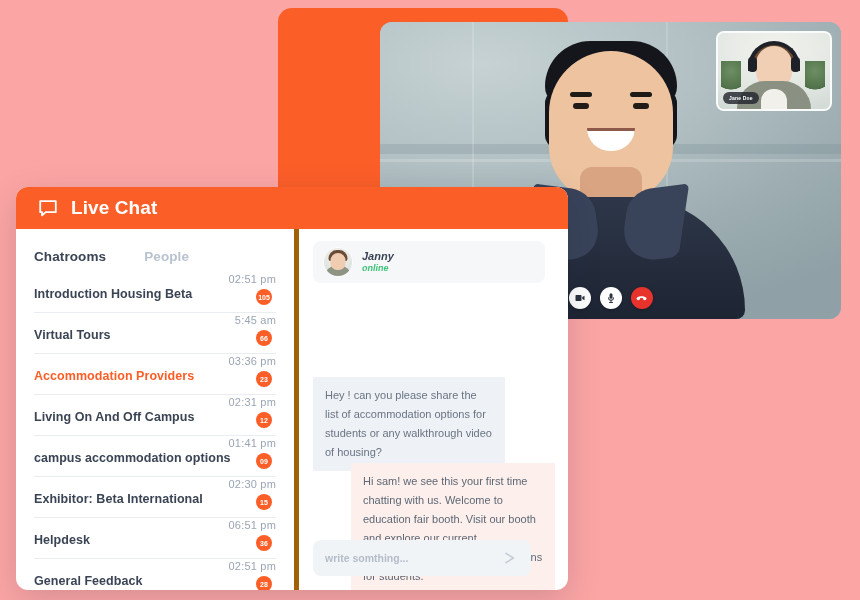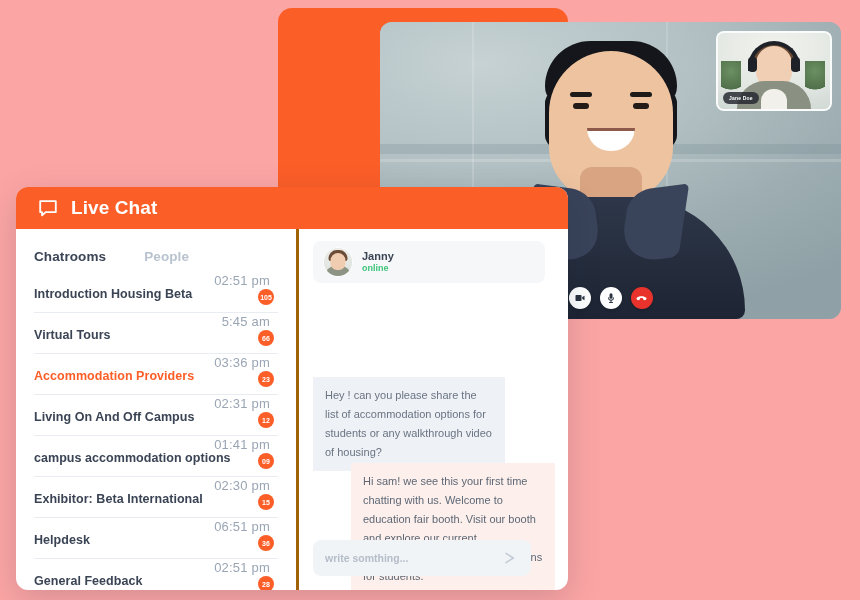--- a/index.html
+++ b/index.html
@@ -356,21 +356,21 @@
   .chat-body {
     display: flex;
     height: 361px;
   }
 
   
   .sidebar {
     width: 283px;
     box-sizing: border-box;
     padding: 0 18px 0 18px;
-    border-right: 3px solid #a16207;
+    border-right: 5px solid #a16207;
     overflow: hidden;
   }
   .tabs {
     display: flex;
     align-items: center;
     gap: 38px;
     padding: 20px 0 8px 0;
   }
   .tab {
     font-size: 13.5px;
@@ -393,23 +393,23 @@
     top: 15px;
     font-size: 12.5px;
     font-weight: 700;
     color: #3a4454;
     letter-spacing: .05px;
     white-space: nowrap;
   }
   .room.active .room-name { color: #FC5E28; text-align: right; }
   .room-time {
     position: absolute;
-    right: 8px;
+    right: 0;
     top: 1px;
-    font-size: 13px;
+    font-size: 11px;
     color: #9aa5b4;
     letter-spacing: .2px;
     white-space: nowrap;
   }
   .room-badge {
     position: absolute;
     right: 4px;
     top: 17px;
     min-width: 16px;
     height: 16px;
@@ -451,21 +451,21 @@
     position: relative;
     background: #e4e9ec;
     flex: 0 0 auto;
     margin-right: 9px;
     border: 1px solid #ffffff;
   }
   .pa-bg { position: absolute; inset: 0; background: radial-gradient(circle at 50% 25%, #f4f2ec 0%, #dfe4e0 70%); }
   .pa-hair { position: absolute; left: 50%; top: 2px; transform: translateX(-50%); width: 19px; height: 11px; background: #6a4b36; border-radius: 10px 10px 3px 3px; }
   .pa-face { position: absolute; left: 50%; top: 5px; transform: translateX(-50%); width: 15px; height: 17px; background: #f0cdb0; border-radius: 8px 8px 7px 7px; }
   .pa-body { position: absolute; left: 50%; bottom: 0; transform: translateX(-50%); width: 26px; height: 10px; background: #8d9483; border-radius: 13px 13px 0 0; }
-  .peer-meta { line-height: 1.25; }
+  .peer-meta { line-height: 1.25; font-style: italic; }
   .peer-name { font-size: 11px; font-weight: 700; color: #3a4454; }
   .peer-status { font-size: 9px; font-weight: 700; color: #3fc47a; }
 
   .bubble {
     font-size: 11px;
     line-height: 1.72;
     color: #6a7483;
     border-radius: 1px;
     padding: 9px 12px;
     box-sizing: border-box;

